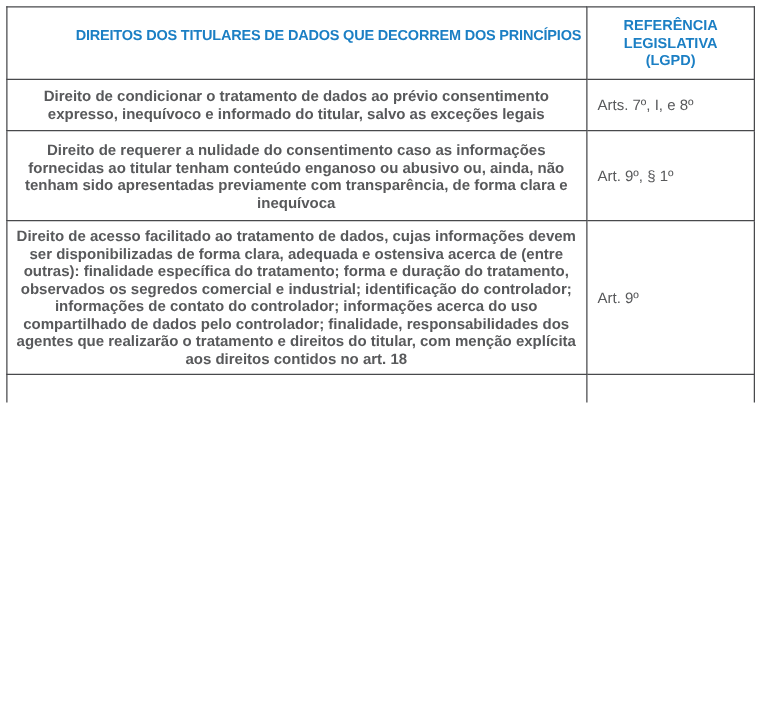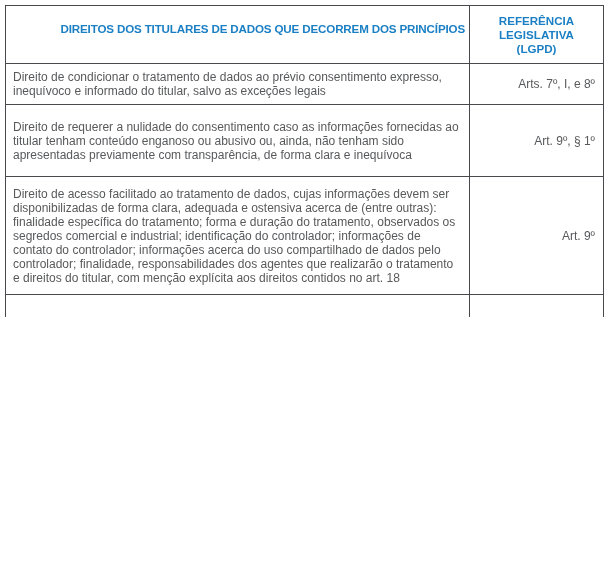--- a/index.html
+++ b/index.html
@@ -46,27 +46,28 @@
   th.col-ref {
     color: var(--header-text);
     font-weight: bold;
     font-size: 11.6px;
     padding: 4px 14px;
     line-height: 14px;
   }
   td.cell-right {
     font-size: 12px;
     line-height: 14px;
-    text-align: left;
+    text-align: center;
     padding: 5px 8px 5px 7px;
+    font-weight: bold;
   }
   td.cell-ref {
     font-size: 12px;
     line-height: 14px;
-    text-align: right;
+    text-align: left;
     padding: 2px 8px;
   }
   tr.hrow  { height: 58px; }
   tr.r1 { height: 41px; }
   tr.r2 { height: 57px; }
   tr.r3 { height: 40px; }
   tr.r4 { height: 46px; }
   tr.r5 { height: 72px; }
   tr.r6 { height: 54px; }
   tr.r7 { height: 68px; }

